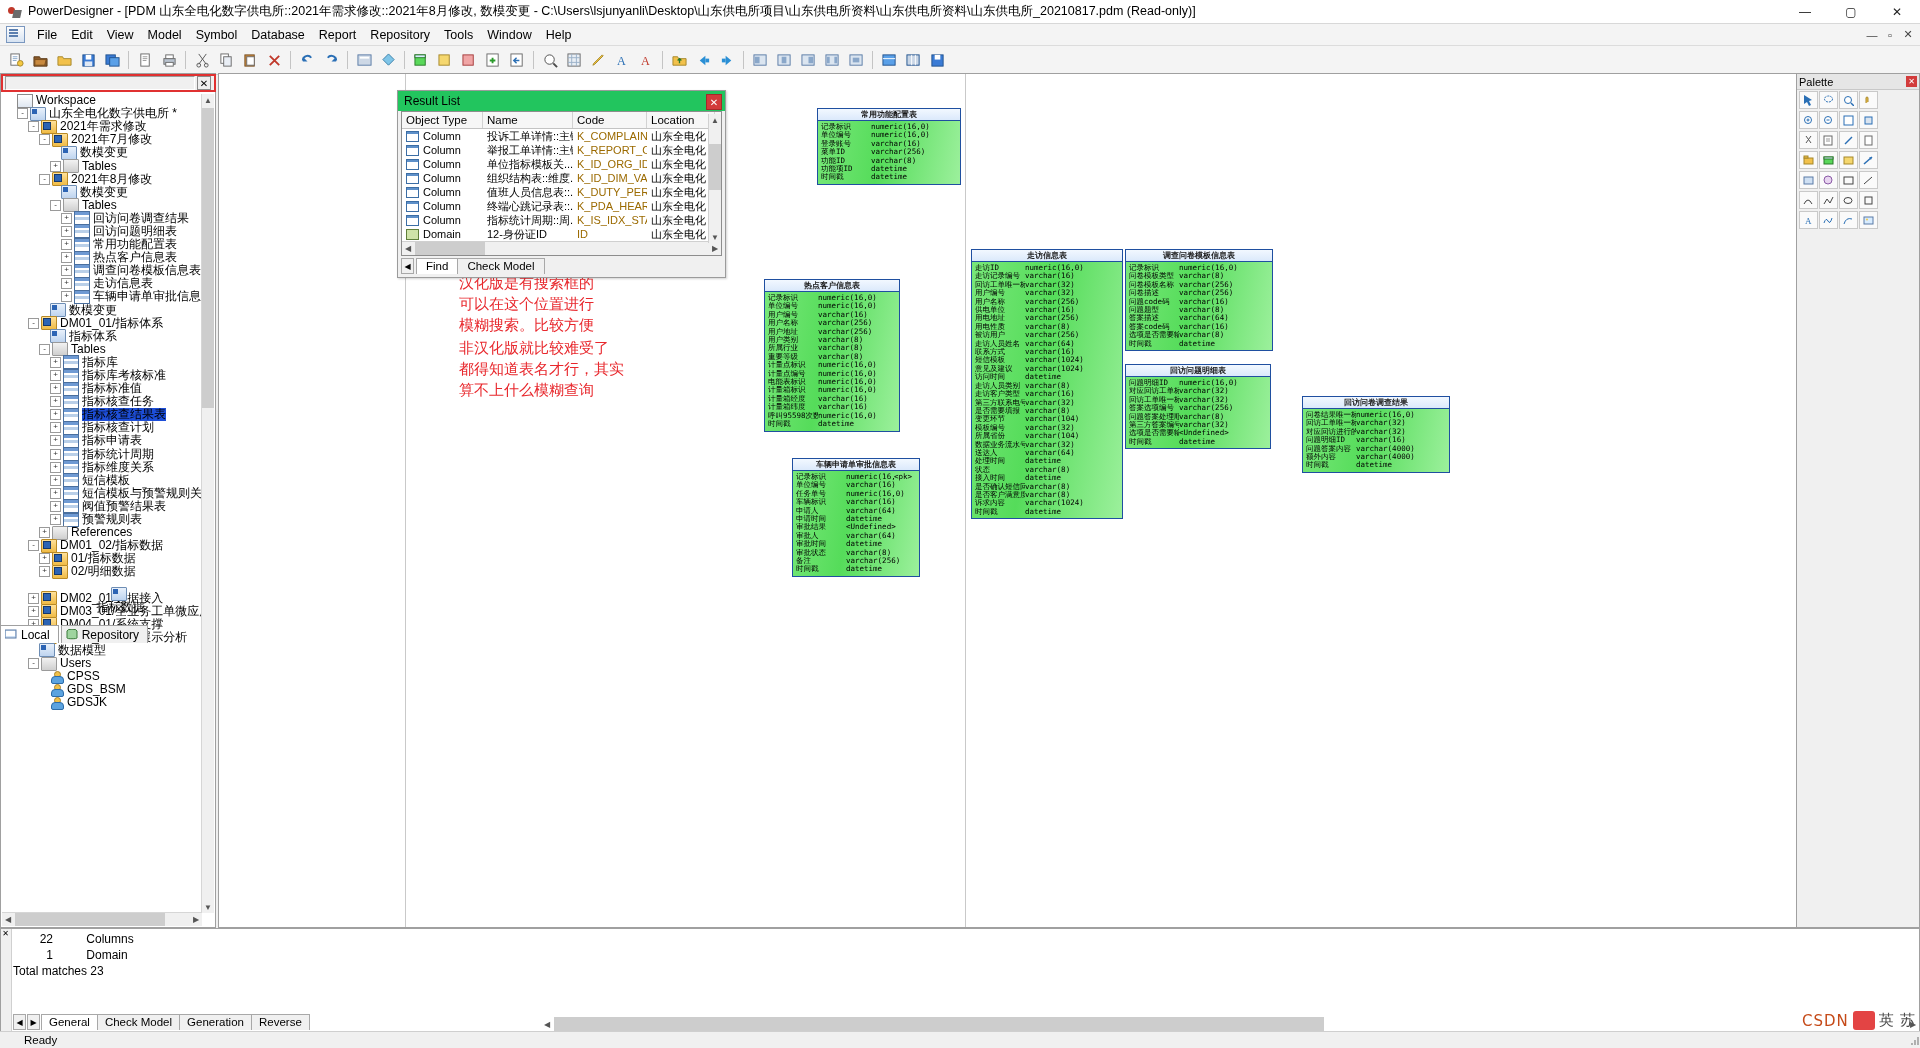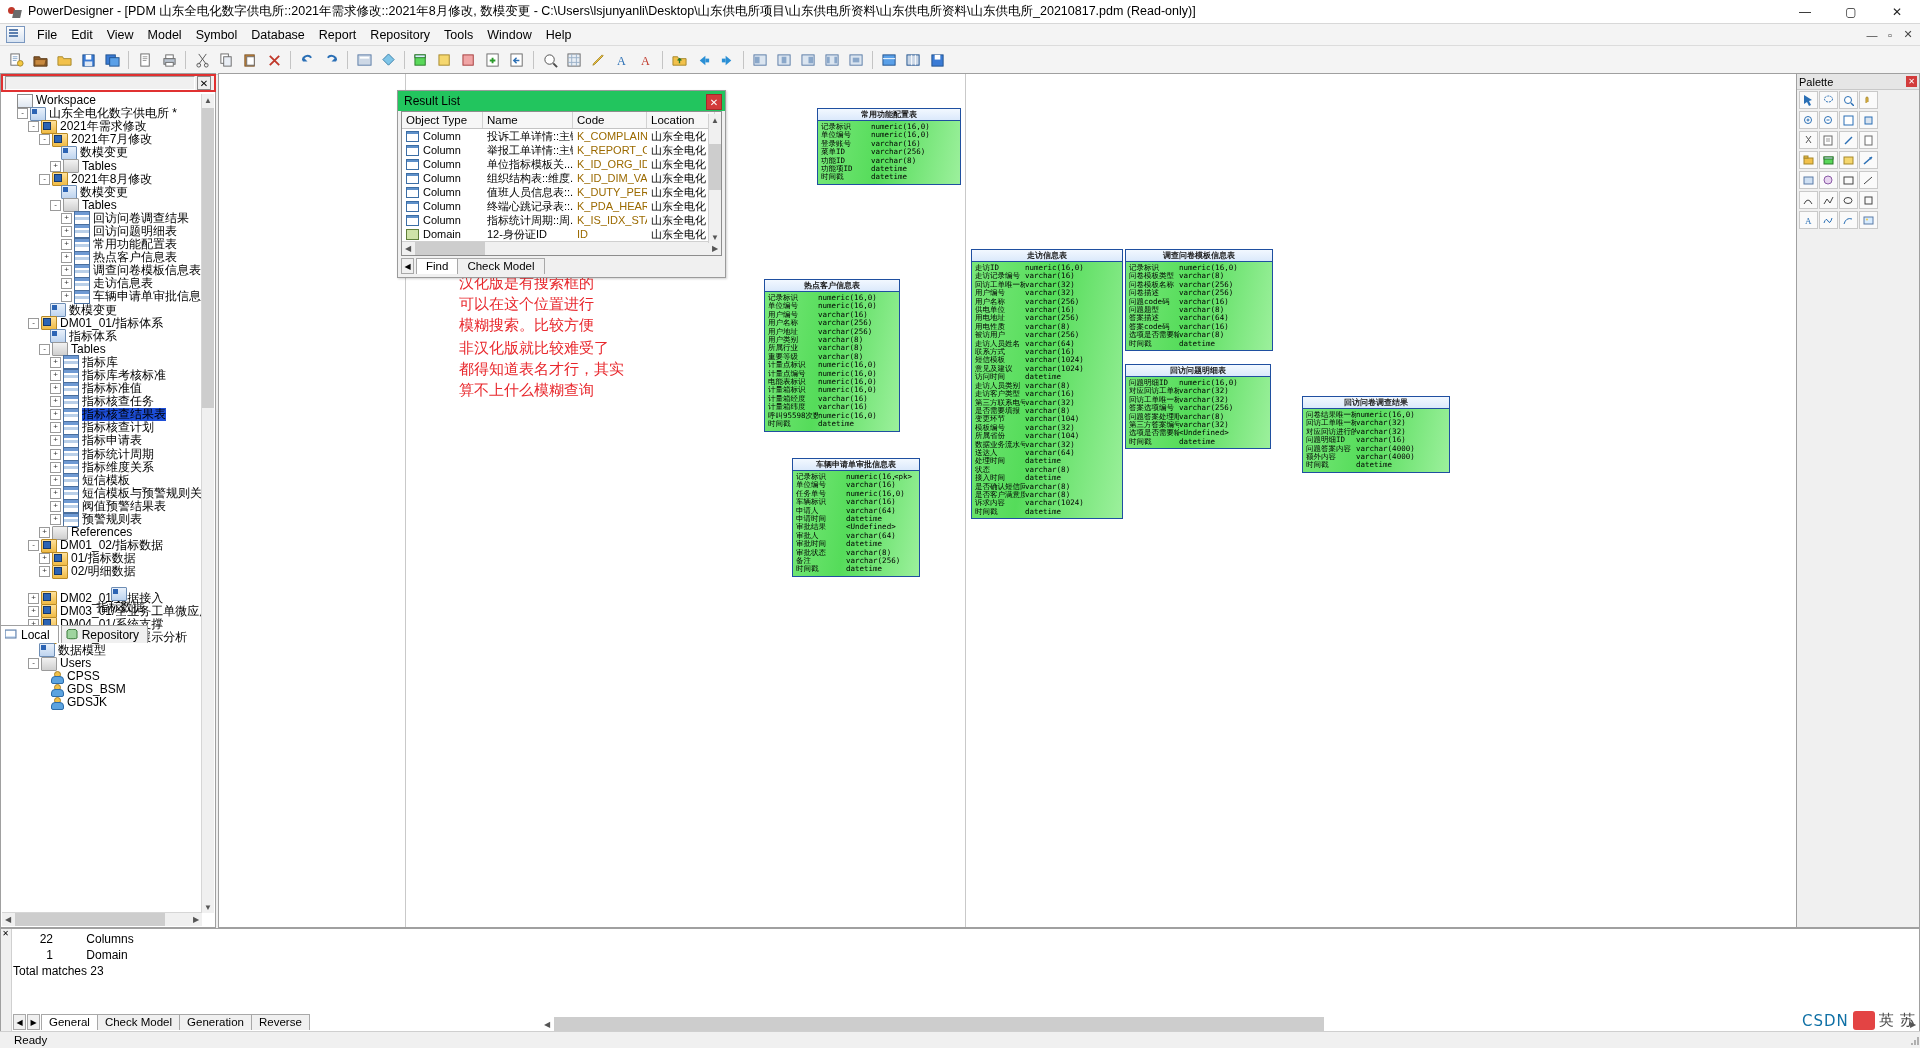--- a/index.html
+++ b/index.html
@@ -113,25 +113,25 @@
   #output .closebar{position:absolute;left:0;top:0;width:10px;bottom:0;background:#f0f0f0;border-right:1px solid #d0d0d0;}
   #output .closebar .x{width:9px;height:9px;display:flex;align-items:center;justify-content:center;font-size:8px;}
   #output .otext{position:absolute;left:12px;top:2px;right:16px;bottom:20px;font-size:12px;line-height:16px;overflow:hidden;}
   #output .oline{white-space:pre;}
   #output .otabs{position:absolute;left:12px;bottom:1px;height:16px;display:flex;align-items:flex-end;}
   #output .onav{width:11px;height:14px;border:1px solid #a8a8a8;background:#f0f0f0;display:flex;align-items:center;justify-content:center;font-size:8px;margin-right:1px;}
   #output .otab{height:15px;padding:0 7px;font-size:11.5px;line-height:15px;background:#f0f0f0;border:1px solid #a8a8a8;border-bottom:none;margin-right:-1px;}
   #output .otab.active{background:#fff;}
   #output .ohs{position:absolute;right:0;bottom:0;left:540px;height:14px;}
   
-  #status{position:absolute;left:0;right:0;bottom:0;height:16px;background:#f0f0f0;border-top:1px solid #cfcfcf;display:flex;align-items:center;font-size:11.5px;padding-left:14px;}
+  #status{position:absolute;left:0;right:0;bottom:0;height:16px;background:#f0f0f0;border-top:1px solid #cfcfcf;display:flex;align-items:center;font-size:11.5px;padding-left:24px;}
   #status .grip{margin-left:auto;width:14px;height:14px;}
   
   #wm{position:absolute;right:4px;bottom:18px;display:flex;align-items:center;gap:4px;opacity:.95;}
-  #wm .csdn{font-family:"DejaVu Sans",sans-serif;font-size:15px;color:#0369a1;letter-spacing:1px;}
+  #wm .csdn{font-family:"DejaVu Sans",sans-serif;font-size:15px;color:#c2410c;letter-spacing:1px;}
   #wm .redbox{width:22px;height:19px;background:#e23b3b;border-radius:3px;}
   #wm .cn{font-size:15px;color:#444;letter-spacing:1px;}
 </style>
 </head>
 <body>
 
 <div id="titlebar">
   <span class="app-ico"></span>
   <span class="title-text">PowerDesigner - [PDM 山东全电化数字供电所::2021年需求修改::2021年8月修改, 数模变更 - C:\Users\lsjunyanli\Desktop\山东供电所项目\山东供电所资料\山东供电所资料\山东供电所_20210817.pdm (Read-only)]</span>
   <div class="winbtns">

